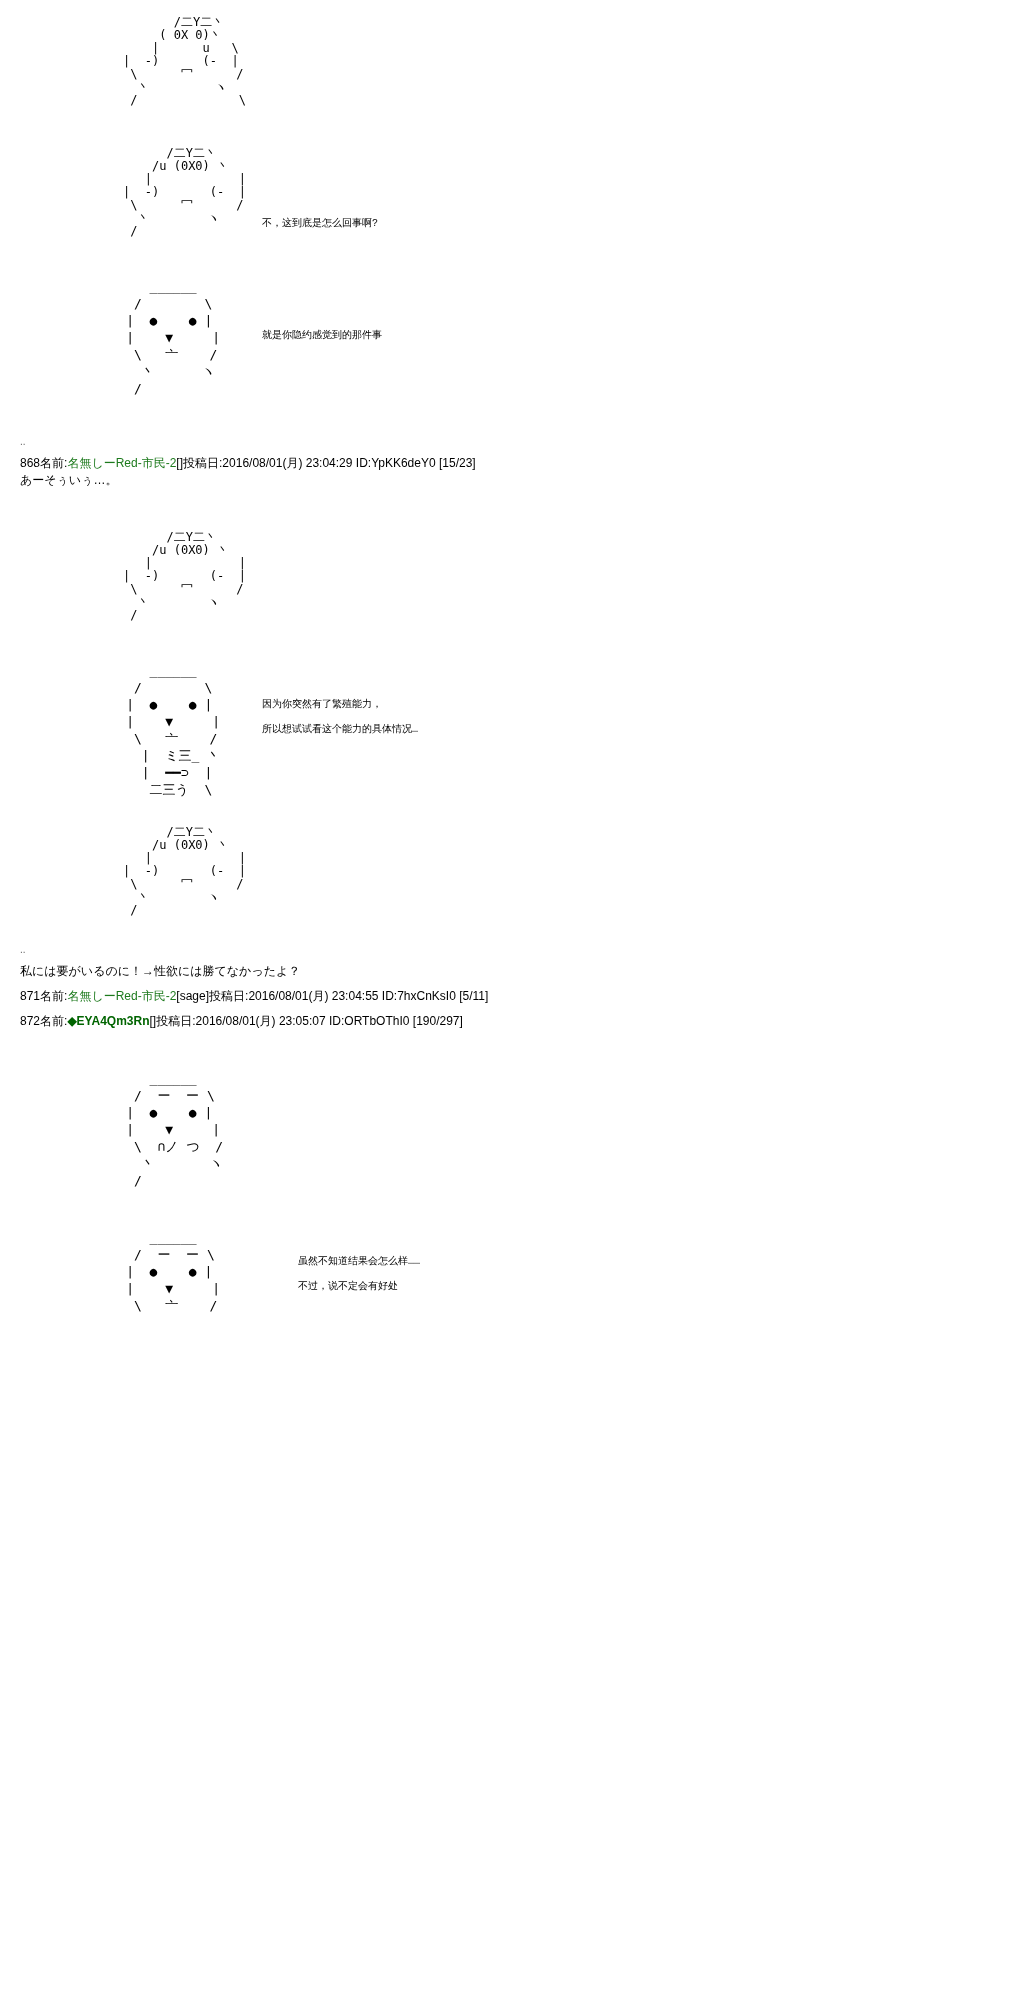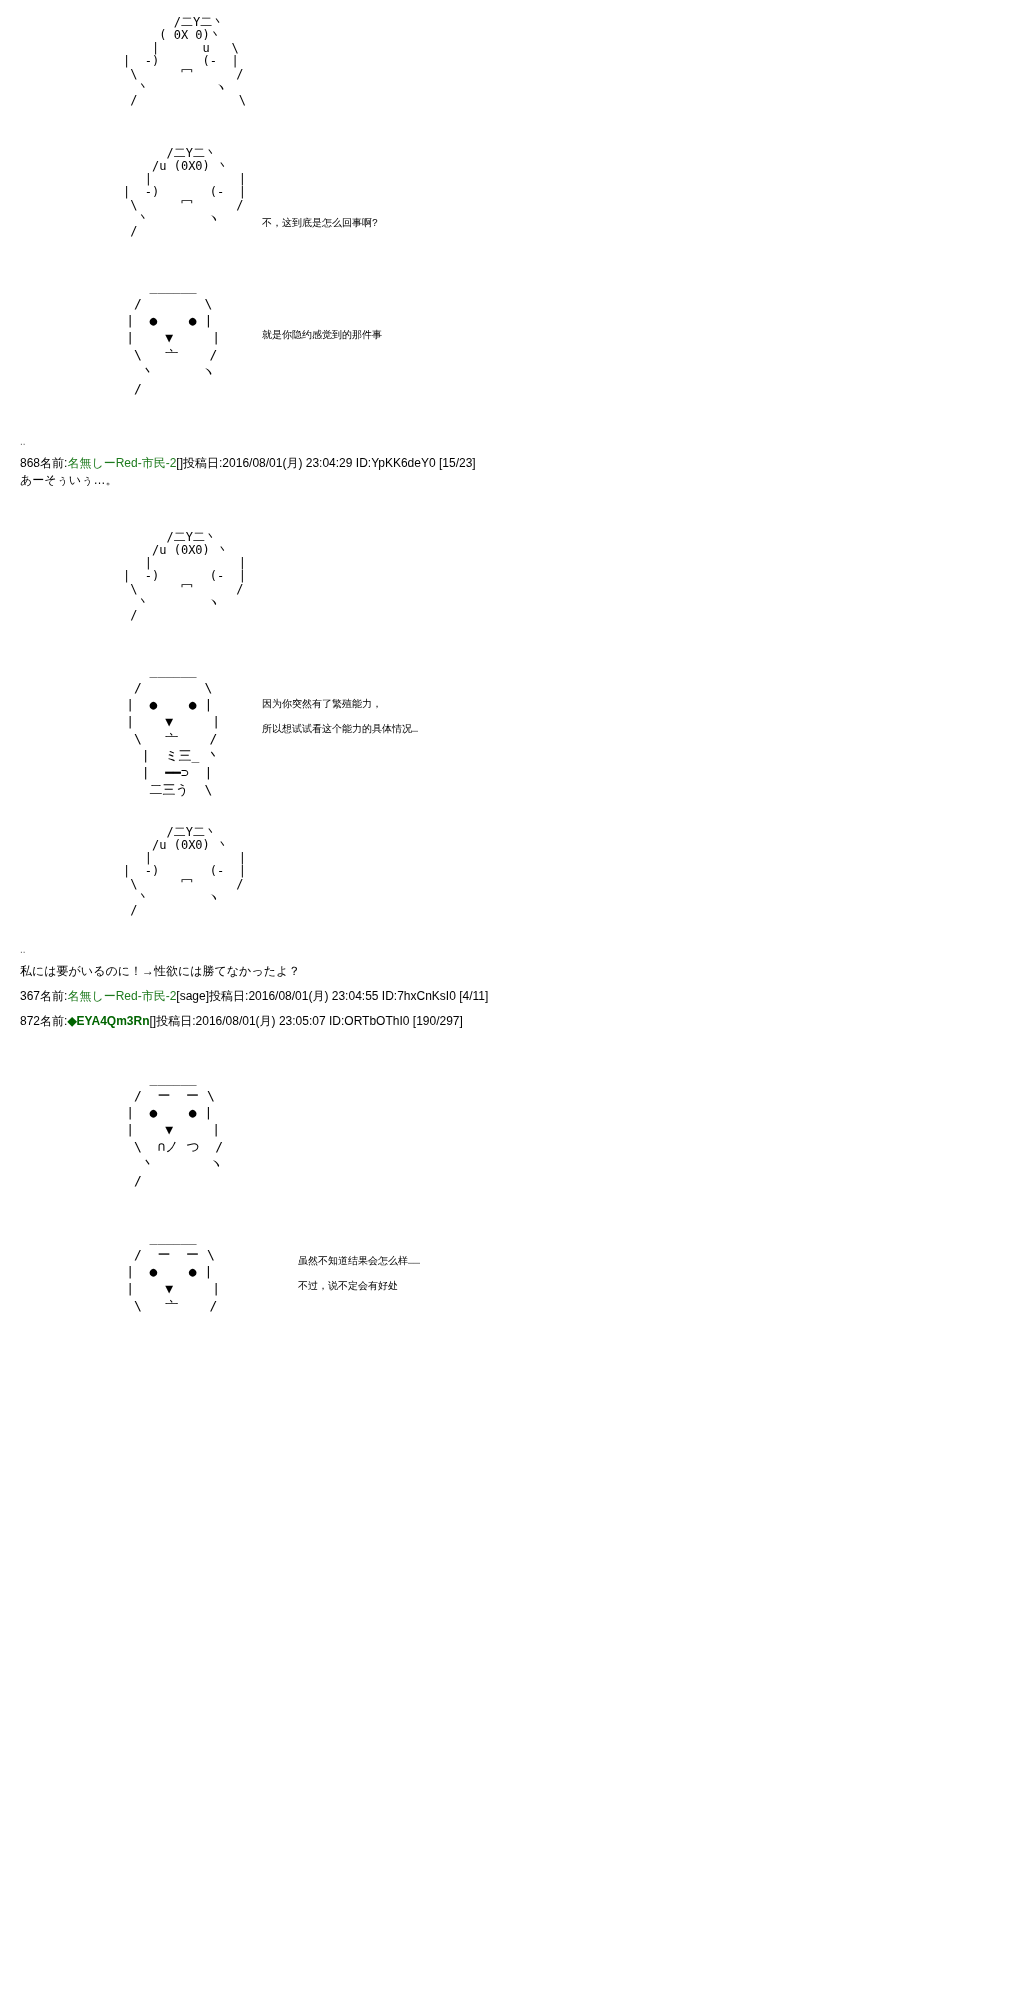--- a/index.html
+++ b/index.html
@@ -225,21 +225,21 @@
   <div class="sp-8"></div>
 
   <div class="post">
     <div class="post-body">私には要がいるのに！→性欲には勝てなかったよ？</div>
   </div>
 
   <div class="sp-8"></div>
 
   <div class="post">
     <div class="post-head">
-      <span class="post-num">367</span><span class="lbl">名前:</span><span class="name-anon">名無しーRed-市民-2</span><span>[sage]</span><span class="lbl">投稿日:</span><span>2016/08/01(月) 23:04:55</span>&nbsp;<span>ID:7hxCnKsI0</span>&nbsp;<span>[4/11]</span>
+      <span class="post-num">871</span><span class="lbl">名前:</span><span class="name-anon">名無しーRed-市民-2</span><span>[sage]</span><span class="lbl">投稿日:</span><span>2016/08/01(月) 23:04:55</span>&nbsp;<span>ID:7hxCnKsI0</span>&nbsp;<span>[5/11]</span>
     </div>
   </div>
 
   <div class="sp-8"></div>
 
   <div class="post">
     <div class="post-head">
       <span class="post-num">872</span><span class="lbl">名前:</span><span class="mail-mark">◆</span><span class="name-trip">EYA4Qm3Rn</span><span>[]</span><span class="lbl">投稿日:</span><span>2016/08/01(月) 23:05:07</span>&nbsp;<span>ID:ORTbOThI0</span>&nbsp;<span>[190/297]</span>
     </div>
     <div class="post-body"></div>

